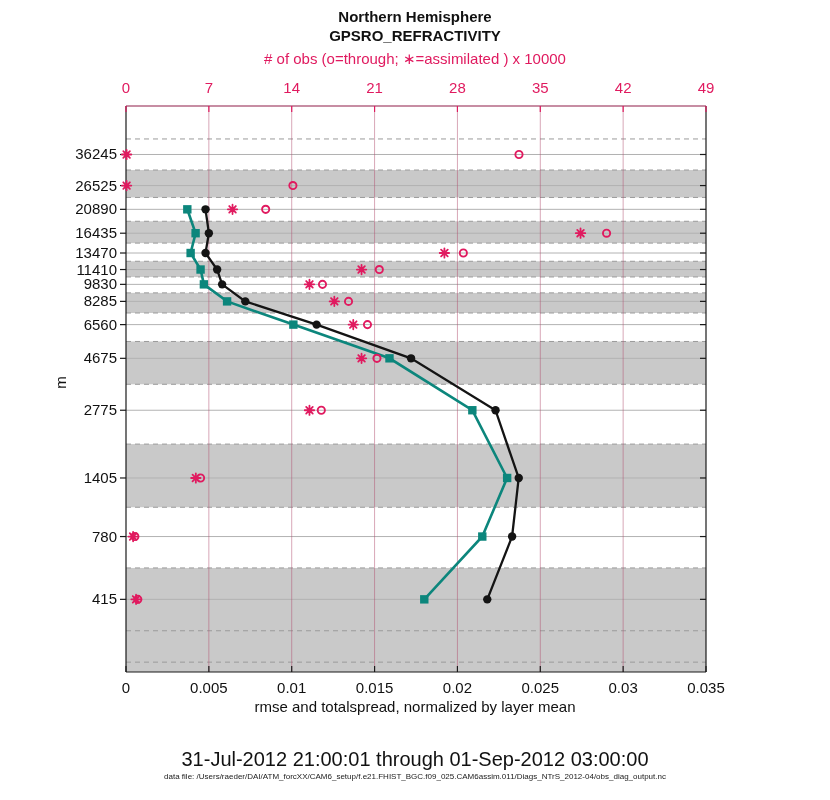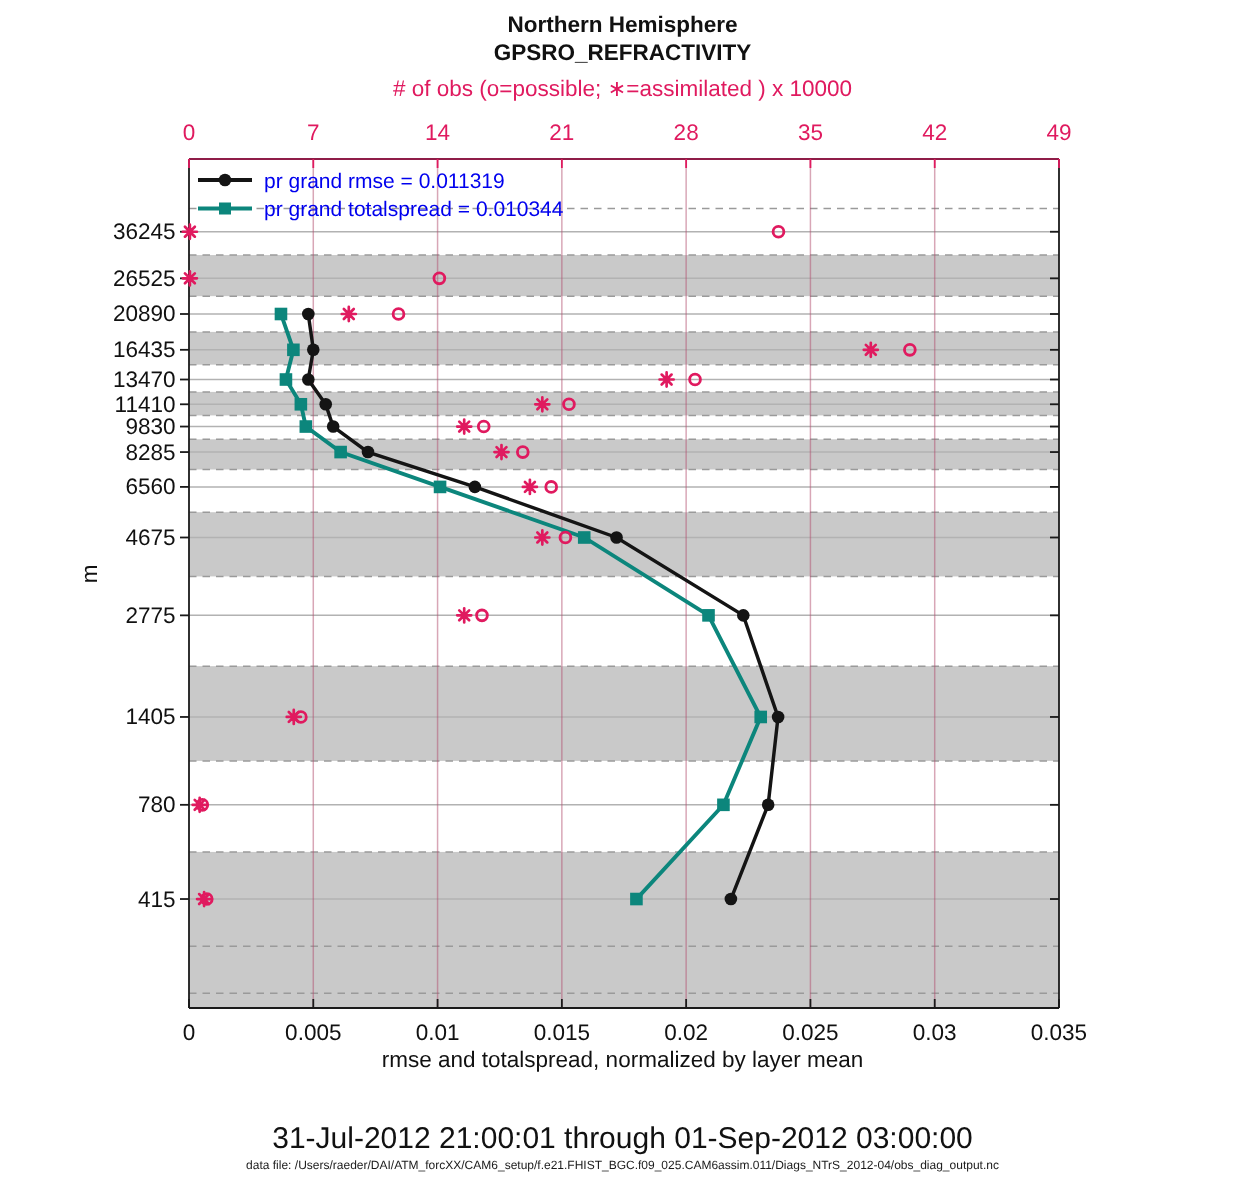--- a/index.html
+++ b/index.html
@@ -198,36 +198,20 @@
       <path d="M 356.85102040816327 269.5253719644204 L 366.25102040816324 269.5253719644204 M 361.55102040816325 264.8253719644204 L 361.55102040816325 274.2253719644204 M 358.25102040816324 266.2253719644204 L 364.85102040816327 272.8253719644204 M 358.25102040816324 272.8253719644204 L 364.85102040816327 266.2253719644204" stroke="#e01a5f" stroke-width="1.8" stroke-linecap="round" fill="none"></path>
       <path d="M 439.7081632653061 253.00661710088735 L 449.1081632653061 253.00661710088735 M 444.4081632653061 248.30661710088737 L 444.4081632653061 257.70661710088734 M 441.1081632653061 249.70661710088734 L 447.7081632653061 256.30661710088737 M 441.1081632653061 256.30661710088737 L 447.7081632653061 249.70661710088734" stroke="#e01a5f" stroke-width="1.8" stroke-linecap="round" fill="none"></path>
       <path d="M 575.8306122448979 233.206163680033 L 585.230612244898 233.206163680033 M 580.530612244898 228.506163680033 L 580.530612244898 237.906163680033 M 577.230612244898 229.906163680033 L 583.8306122448979 236.506163680033 M 577.230612244898 236.506163680033 L 583.8306122448979 229.906163680033" stroke="#e01a5f" stroke-width="1.8" stroke-linecap="round" fill="none"></path>
       <path d="M 227.83061224489796 209.33419975589658 L 237.23061224489794 209.33419975589658 M 232.53061224489795 204.6341997558966 L 232.53061224489795 214.03419975589657 M 229.23061224489794 206.03419975589657 L 235.83061224489796 212.6341997558966 M 229.23061224489794 212.6341997558966 L 235.83061224489796 206.03419975589657" stroke="#e01a5f" stroke-width="1.8" stroke-linecap="round" fill="none"></path>
       <path d="M 121.89183673469387 185.56576835156807 L 131.29183673469387 185.56576835156807 M 126.59183673469387 180.86576835156808 L 126.59183673469387 190.26576835156806 M 123.29183673469387 182.26576835156806 L 129.89183673469387 188.86576835156808 M 123.29183673469387 188.86576835156808 L 129.89183673469387 182.26576835156806" stroke="#e01a5f" stroke-width="1.8" stroke-linecap="round" fill="none"></path>
       <path d="M 121.89183673469387 154.49248686775036 L 131.29183673469387 154.49248686775036 M 126.59183673469387 149.79248686775037 L 126.59183673469387 159.19248686775035 M 123.29183673469387 151.19248686775035 L 129.89183673469387 157.79248686775037 M 123.29183673469387 157.79248686775037 L 129.89183673469387 151.19248686775035" stroke="#e01a5f" stroke-width="1.8" stroke-linecap="round" fill="none"></path>
     </svg>
 
   <div class="abs subtitle">GPSRO_REFRACTIVITY</div>
   <div class="abs title">Northern Hemisphere</div>
-  <div class="abs toplabel" style="color: rgb(224, 26, 95);"># of obs (o=possible; ∗=assimilated ) x 10000</div>
+  <div class="abs toplabel" style="color: rgb(224, 26, 95);"># of obs (o=through; ∗=assimilated ) x 10000</div>
   <div class="ylab">m</div>
   <div class="abs xlab">rmse and totalspread, normalized by layer mean</div>
   <div class="abs xsub">31-Jul-2012 21:00:01 through 01-Sep-2012 03:00:00</div>
 
-  <div class="legend">
-    <div class="lrow">
-      <svg class="lsample">
-          <line x1="1" y1="6" x2="37" y2="6" stroke="#141414" stroke-width="2.6"></line>
-          <circle cx="19" cy="6" r="4.2" fill="#141414"></circle>
-        </svg>
-      <span class="ltext" style="color: rgb(0, 0, 238);">pr grand rmse = 0.011319</span>
-    </div>
-    <div class="lrow">
-      <svg class="lsample">
-          <line x1="1" y1="6" x2="37" y2="6" stroke="#0c867c" stroke-width="2.6"></line>
-          <rect x="15" y="2" width="8" height="8" fill="#0c867c"></rect>
-        </svg>
-      <span class="ltext" style="color: rgb(0, 0, 238);">pr grand totalspread = 0.010344</span>
-    </div>
-  </div>
 
   <div class="abs footer">data file: /Users/raeder/DAI/ATM_forcXX/CAM6_setup/f.e21.FHIST_BGC.f09_025.CAM6assim.011/Diags_NTrS_2012-04/obs_diag_output.nc</div>
 </div>
 
 </body></html>

